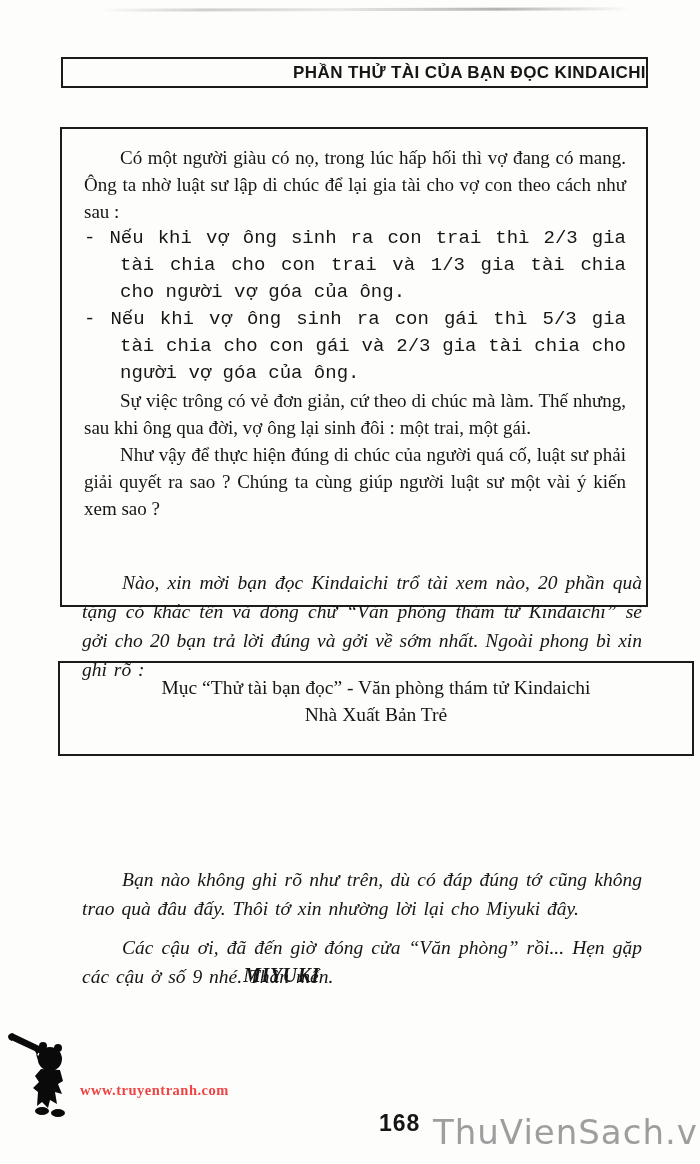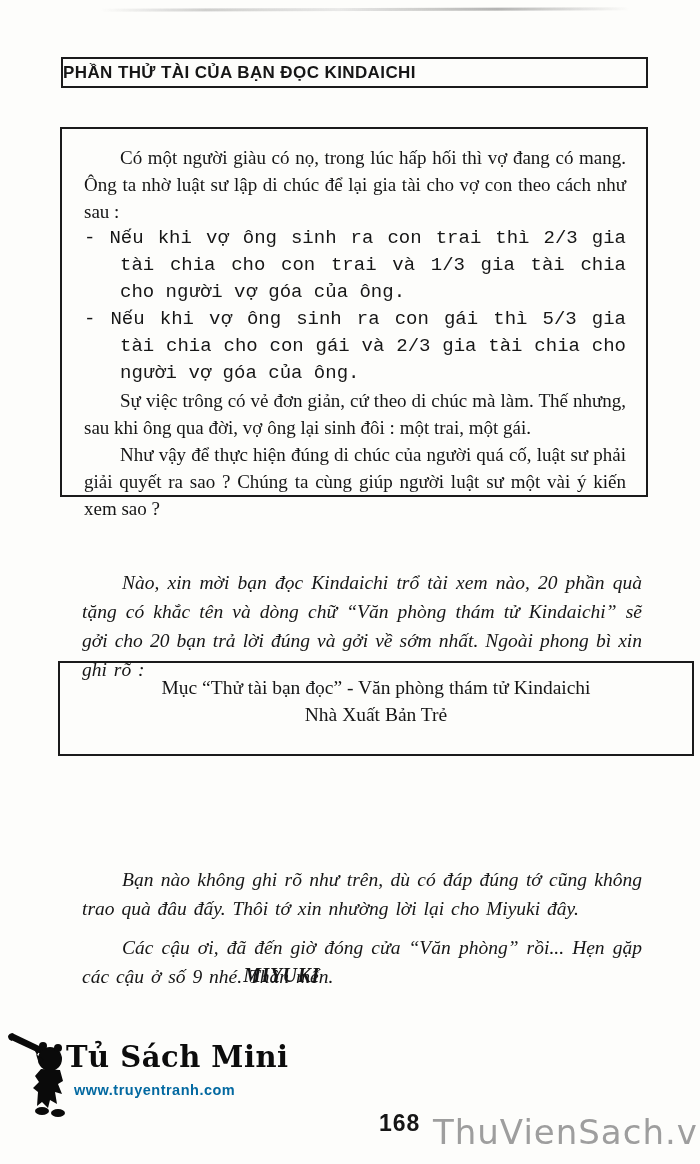--- a/index.html
+++ b/index.html
@@ -21,30 +21,30 @@
     width: 530px; height: 3px;
     background: linear-gradient(90deg, rgba(120,120,120,0) 0%, rgba(120,120,120,.35) 20%, rgba(120,120,120,.15) 45%, rgba(90,90,90,.45) 75%, rgba(120,120,120,0) 100%);
     filter: blur(0.6px);
     transform: rotate(-0.15deg);
   }
   .header-box {
     position: absolute;
     left: 61px; top: 57px;
     width: 587px; height: 31px;
     border: 2px solid #1b1b1b;
-    display: flex; align-items: center; justify-content: flex-start;
+    display: flex; align-items: center; justify-content: flex-end;
     font-family: "Liberation Sans", "DejaVu Sans", sans-serif;
     font-weight: bold;
     font-size: 17px;
     letter-spacing: 0.4px;
   }
   .riddle-box {
     position: absolute;
     left: 60px; top: 127px;
-    width: 588px; height: 370px;
+    width: 588px; height: 480px;
     border: 2px solid #1b1b1b;
     padding: 15px 20px 0 22px;
     font-size: 19px;
     line-height: 27px;
     text-align: justify;
   }
   .riddle-box .para { text-indent: 36px; }
   .riddle-box .bullet { padding-left: 36px; text-indent: -36px; font-family: Liberation Mono, monospace; }
   .invitation, .note, .closing {
     position: absolute;
@@ -86,26 +86,26 @@
   .logo-title {
     position: absolute; left: 58px; top: 14px;
     font-family: "DejaVu Serif", serif;
     font-weight: bold;
     font-size: 29px;
     letter-spacing: 0.5px;
     color: #0c0c0c;
     white-space: nowrap;
   }
   .logo-url {
-    position: absolute; left: 66px; top: 56px;
-    font-family: Liberation Sans, sans-serif;
+    position: absolute; left: 72px; top: 56px;
+    font-family: Liberation Serif, serif;
     font-weight: bold;
     font-size: 14.5px;
     letter-spacing: 0.5px;
-    color: #0369a1;
+    color: #ef4444;
     white-space: nowrap;
   }
   .page-number {
     position: absolute; left: 343px; top: 1110px;
     font-family: "Liberation Sans", "DejaVu Sans", sans-serif;
     font-weight: bold;
     font-size: 23px;
     letter-spacing: 1px;
     margin-left: 36px;
   }
@@ -165,21 +165,20 @@
 
           <path d="M36,34 L28,28 L31,38 Z"></path>
 
           <path d="M33,43 L52,44 L55,55 L50,58 L54,68 L47,66 L49,78 L42,74 L40,82 L34,76 L29,80 L30,66 L25,62 L31,56 L27,50 Z"></path>
 
           <ellipse cx="34" cy="85" rx="7" ry="4"></ellipse>
           <ellipse cx="50" cy="87" rx="7" ry="4"></ellipse>
         </g>
       </svg>
     </span>
-    <div class="logo-title">Tủ Sách Mini</div>
     <div class="logo-url">www.truyentranh.com</div>
   </div>
 
   <div class="page-number">168</div>
 
   <div class="watermark">ThuVienSach.vn</div>
 
 </div>
 
 </body></html>

